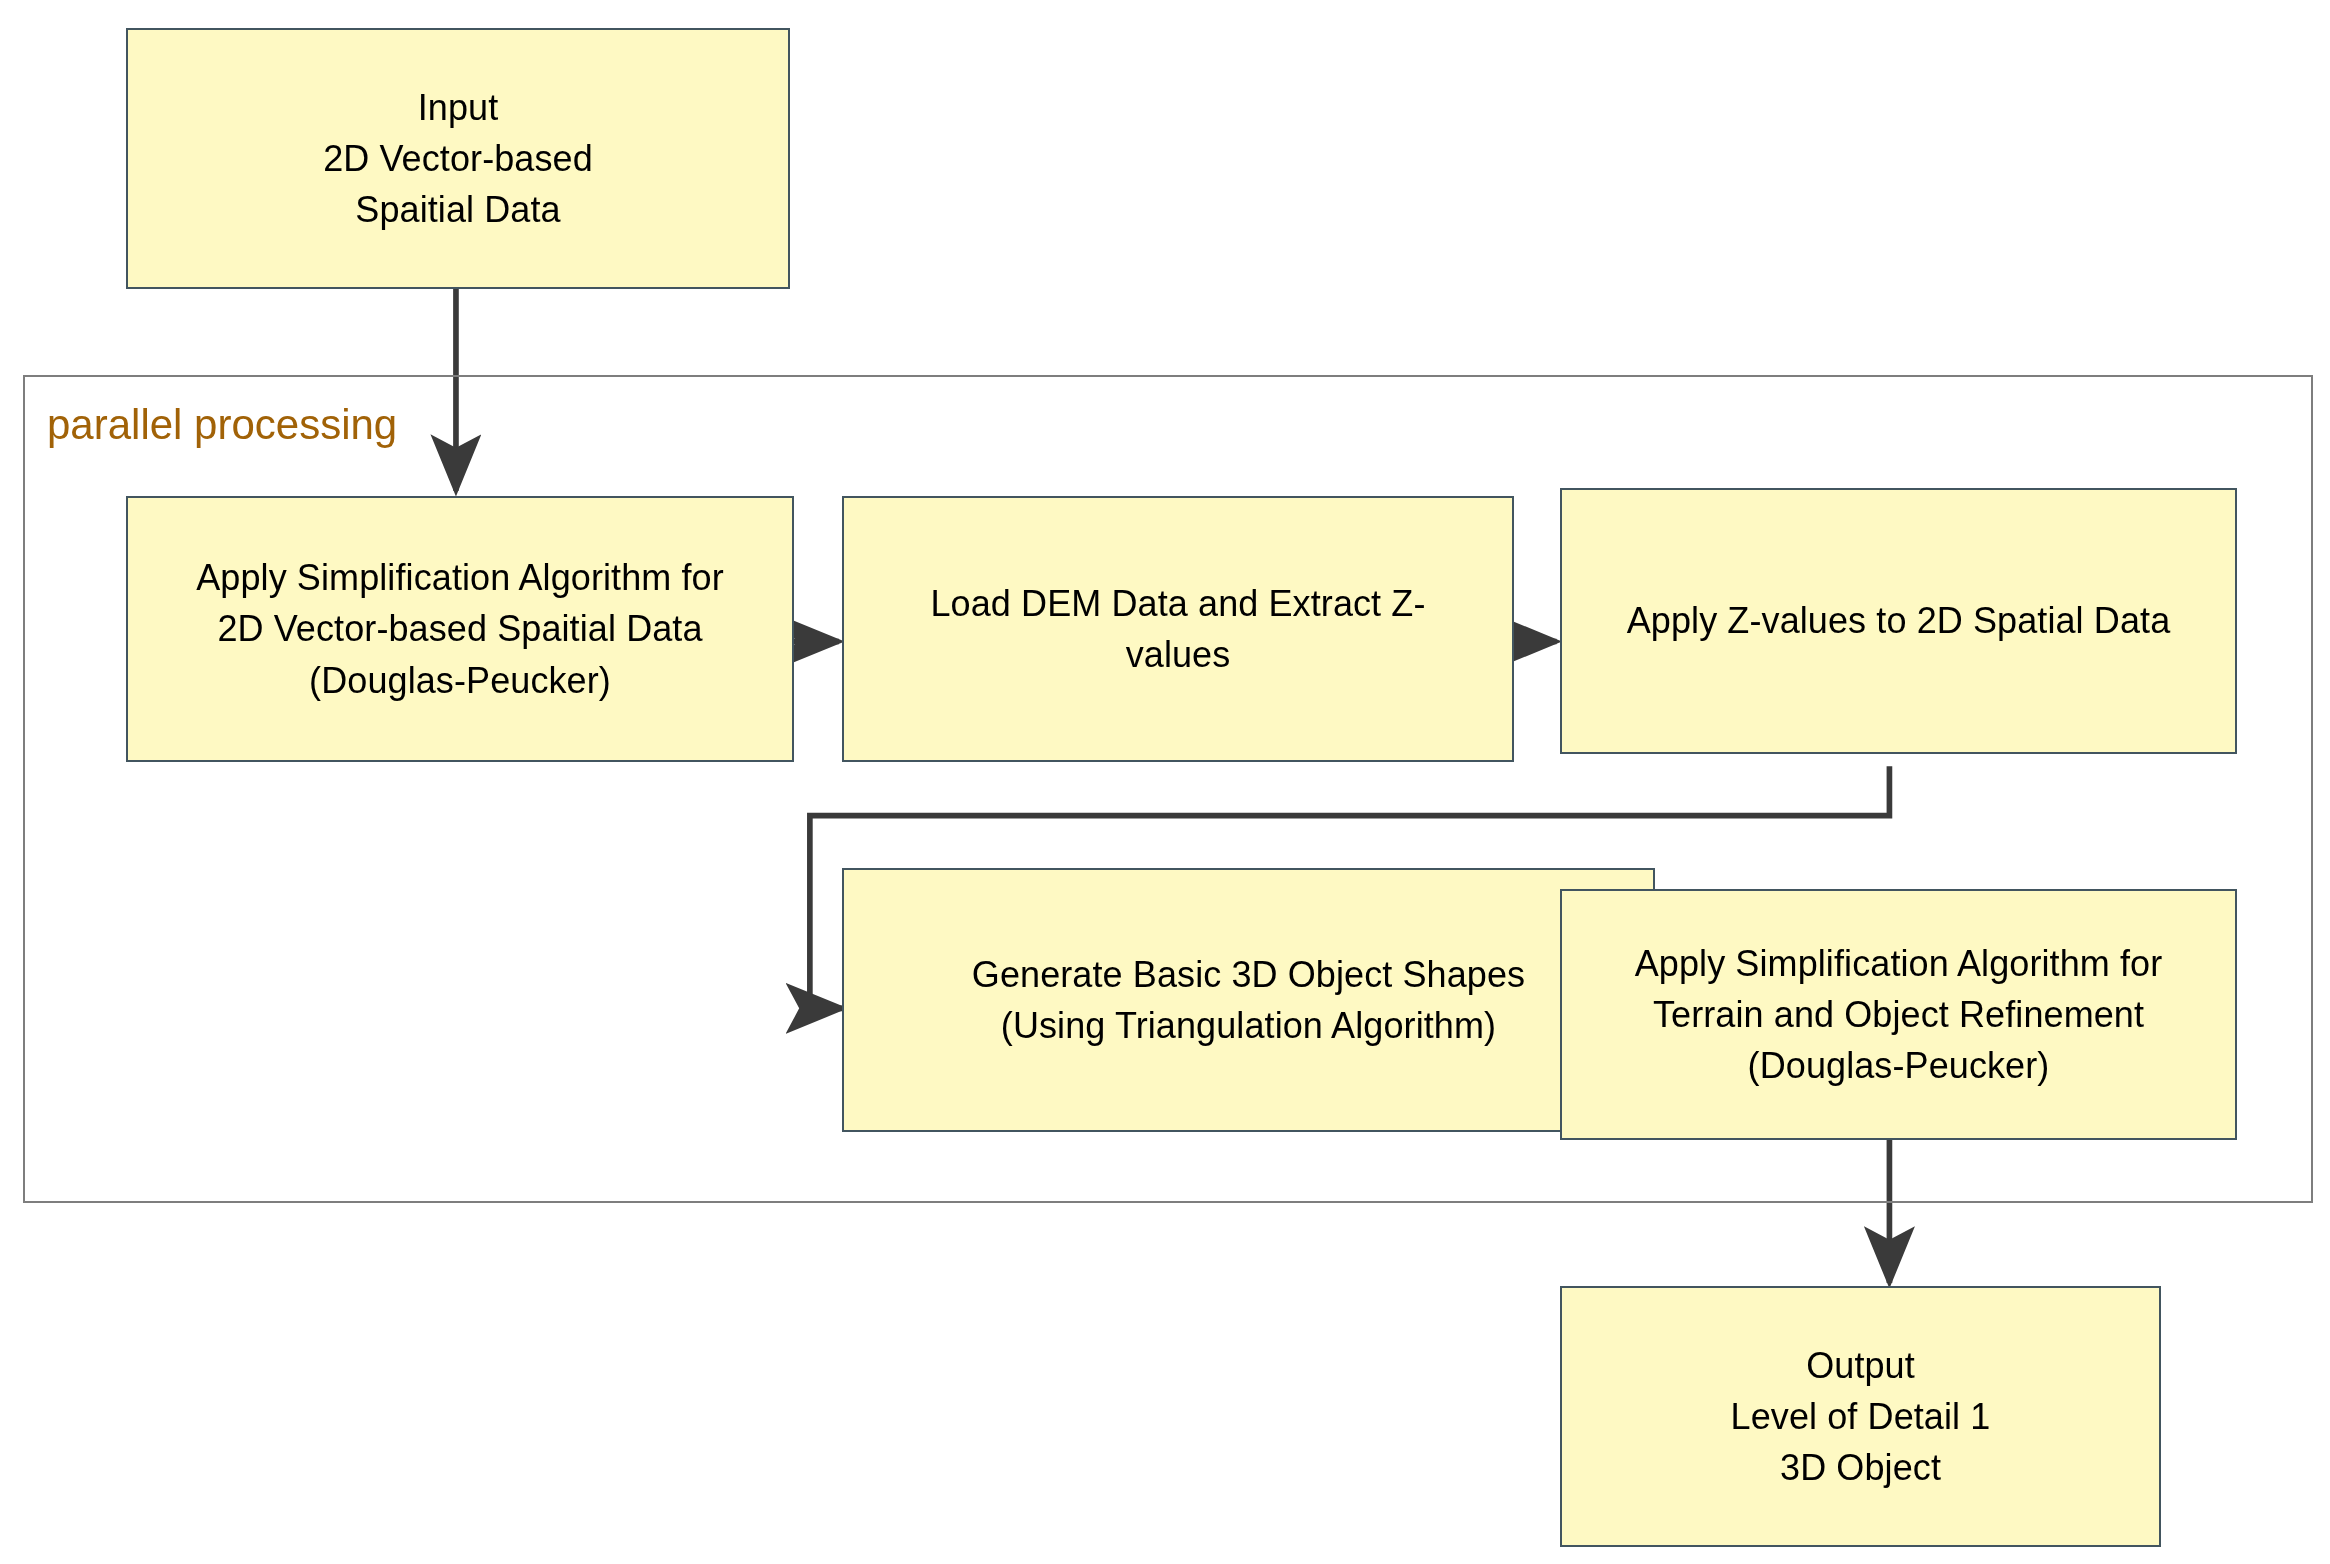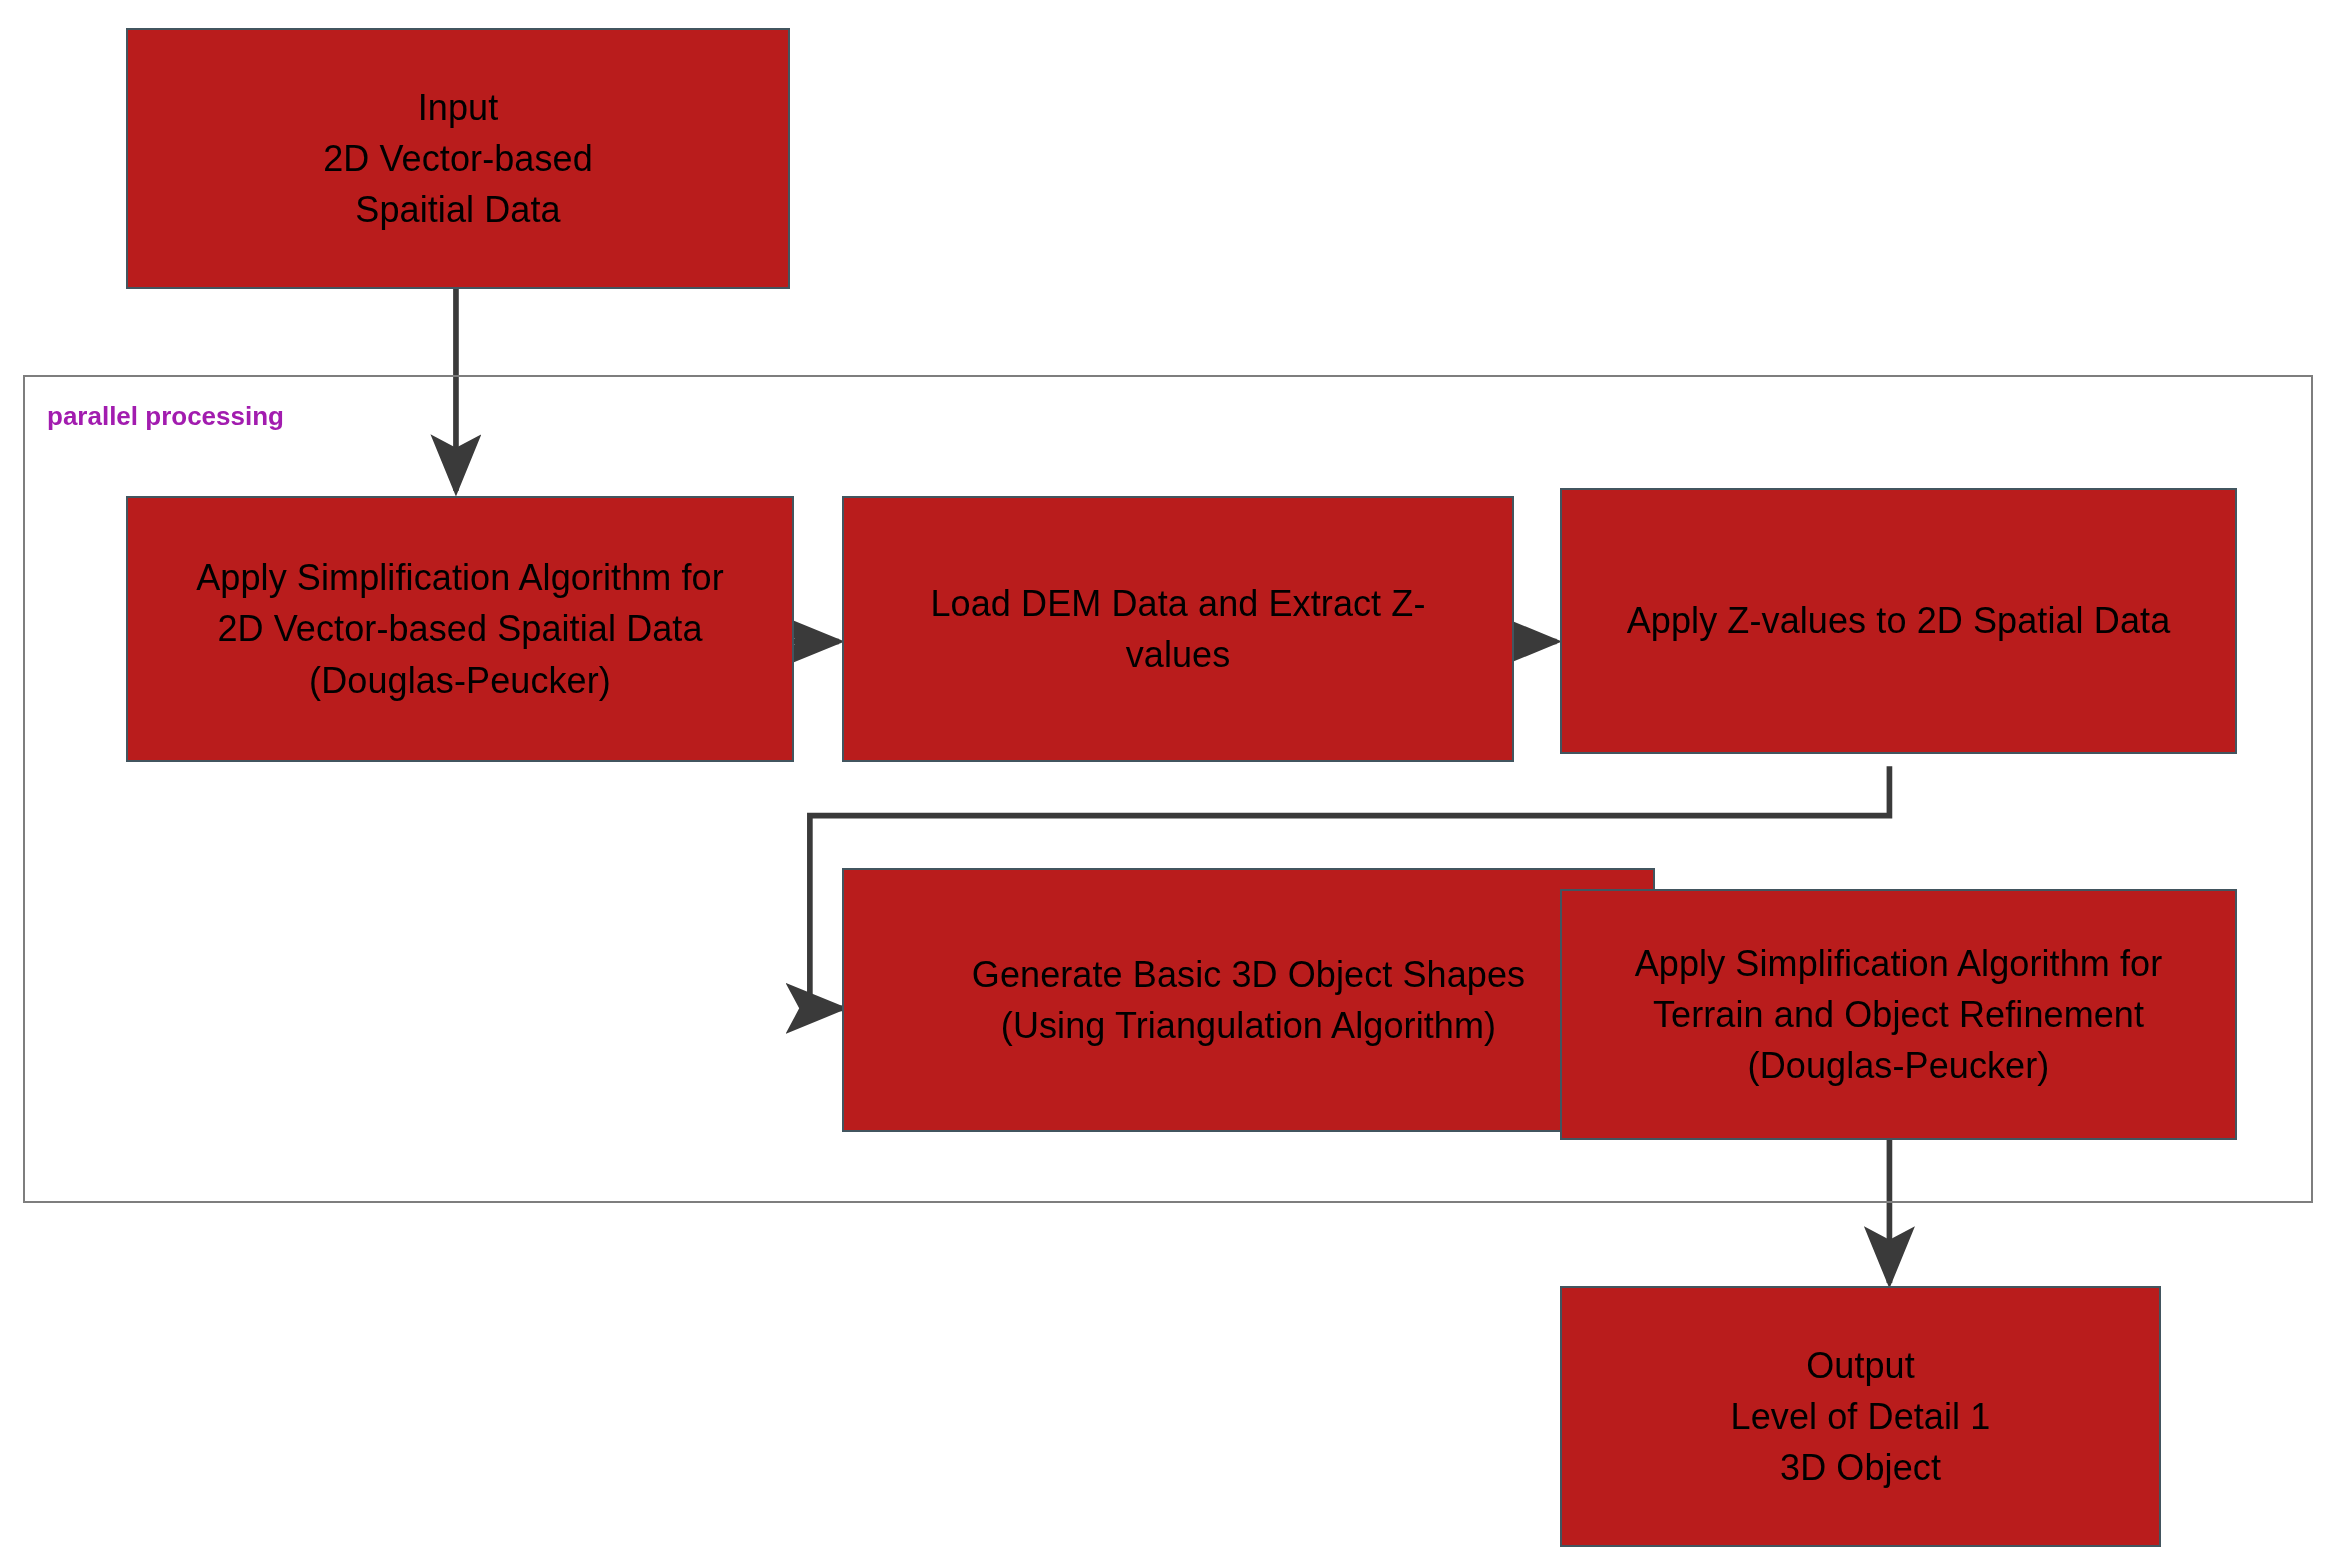--- a/index.html
+++ b/index.html
@@ -19,21 +19,21 @@
     position: absolute;
     left: 0;
     top: 0;
     width: 2330px;
     height: 1564px;
     pointer-events: none;
   }
   .node {
     position: absolute;
     box-sizing: border-box;
-    background: #b91c1c;
+    background: #fef9c3;
     border: 2.4px solid #42555f;
     display: flex;
     align-items: center;
     justify-content: center;
     text-align: center;
     color: #000000;
     font-size: 36px;
     line-height: 1.42;
     letter-spacing: 0.1px;
     padding: 4.9px 9.7px;
@@ -46,23 +46,23 @@
   }
   .group-box {
     position: absolute;
     box-sizing: border-box;
     background: transparent;
     border: 2.4px solid #7e7e7e;
     z-index: 1;
   }
   .group-label {
     position: absolute;
-    font-size: 26px;
-    font-weight: bold;
-    color: #a21caf;
+    font-size: 42px;
+    font-weight: normal;
+    color: #a16207;
     z-index: 3;
     white-space: nowrap;
   }
 </style>
 </head>
 <body>
 
 <div id="canvas">
 
   <svg id="edges" viewBox="0 0 2877 1931" xmlns="http://www.w3.org/2000/svg">

